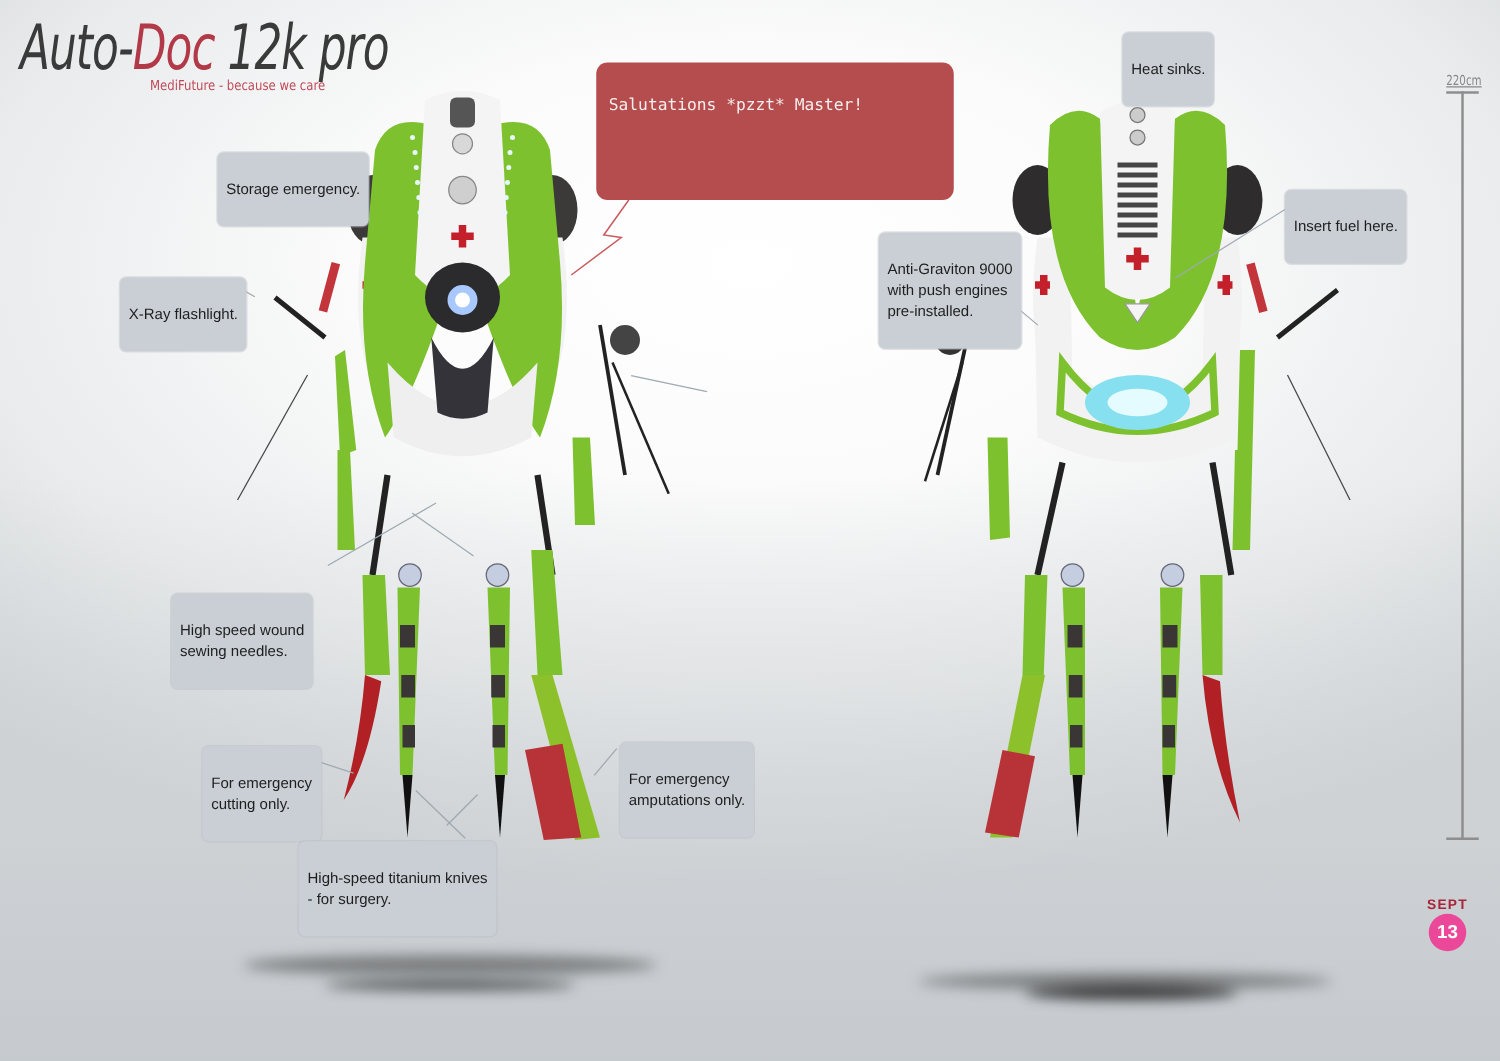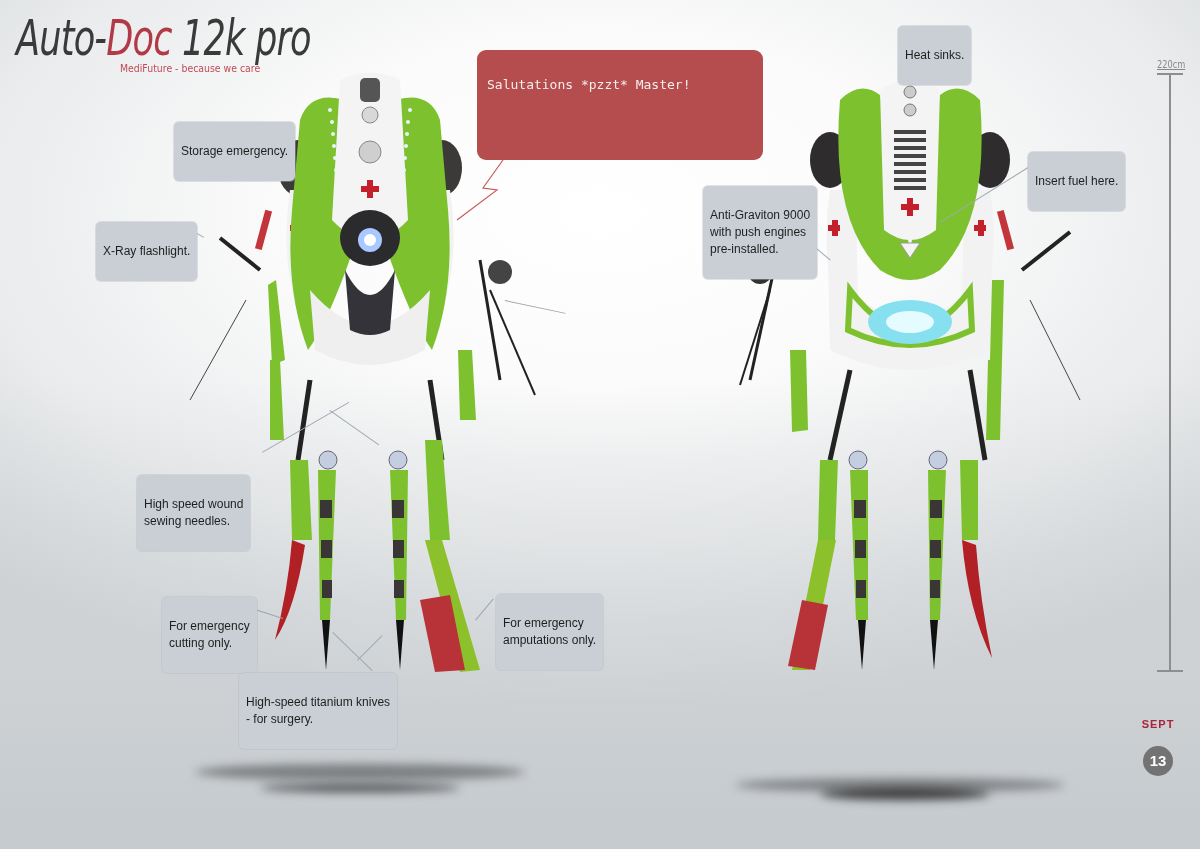--- a/index.html
+++ b/index.html
@@ -24,21 +24,21 @@
     color:#f6eeee; font-family:"DejaVu Sans Mono","Liberation Mono", monospace; font-size:13px; line-height:18px; padding:8px 10px; box-sizing:border-box; white-space:pre-line; }
   .bubble-tail { position:absolute; left:455px; top:158px; }
 
   .scale { position:absolute; left:1155px; top:58px; }
   .scale .lbl { position:absolute; left:2px; top:0; font-size:11px; color:#888; font-family:"DejaVu Sans", sans-serif; transform:scaleX(0.75); transform-origin:left top; text-decoration:underline; }
   .scale .bar { position:absolute; left:14px; top:15px; width:2px; height:598px; background:#8e8e8e; }
   .scale .cap { position:absolute; left:2px; width:26px; height:2px; background:#8e8e8e; }
 
   .date { position:absolute; left:1138px; top:718px; width:40px; text-align:center; }
   .date .m { color:#a8243a; font-weight:bold; font-size:11px; letter-spacing:1px; }
-  .date .d { width:30px; height:30px; margin:16px auto 0; border-radius:50%; background:#737373; color:#fff; font-weight:bold; font-size:15px; line-height:30px; }
+  .date .d { width:30px; height:30px; margin:1px auto 0; border-radius:50%; background:#ec4899; color:#fff; font-weight:bold; font-size:15px; line-height:30px; }
 
   .shadow { position:absolute; border-radius:50%; filter:blur(5px); }
   svg.robot { position:absolute; overflow:visible; }
 </style>
 </head>
 <body>
 
 <div class="stage">
   <div class="bg-grad"></div>
 

